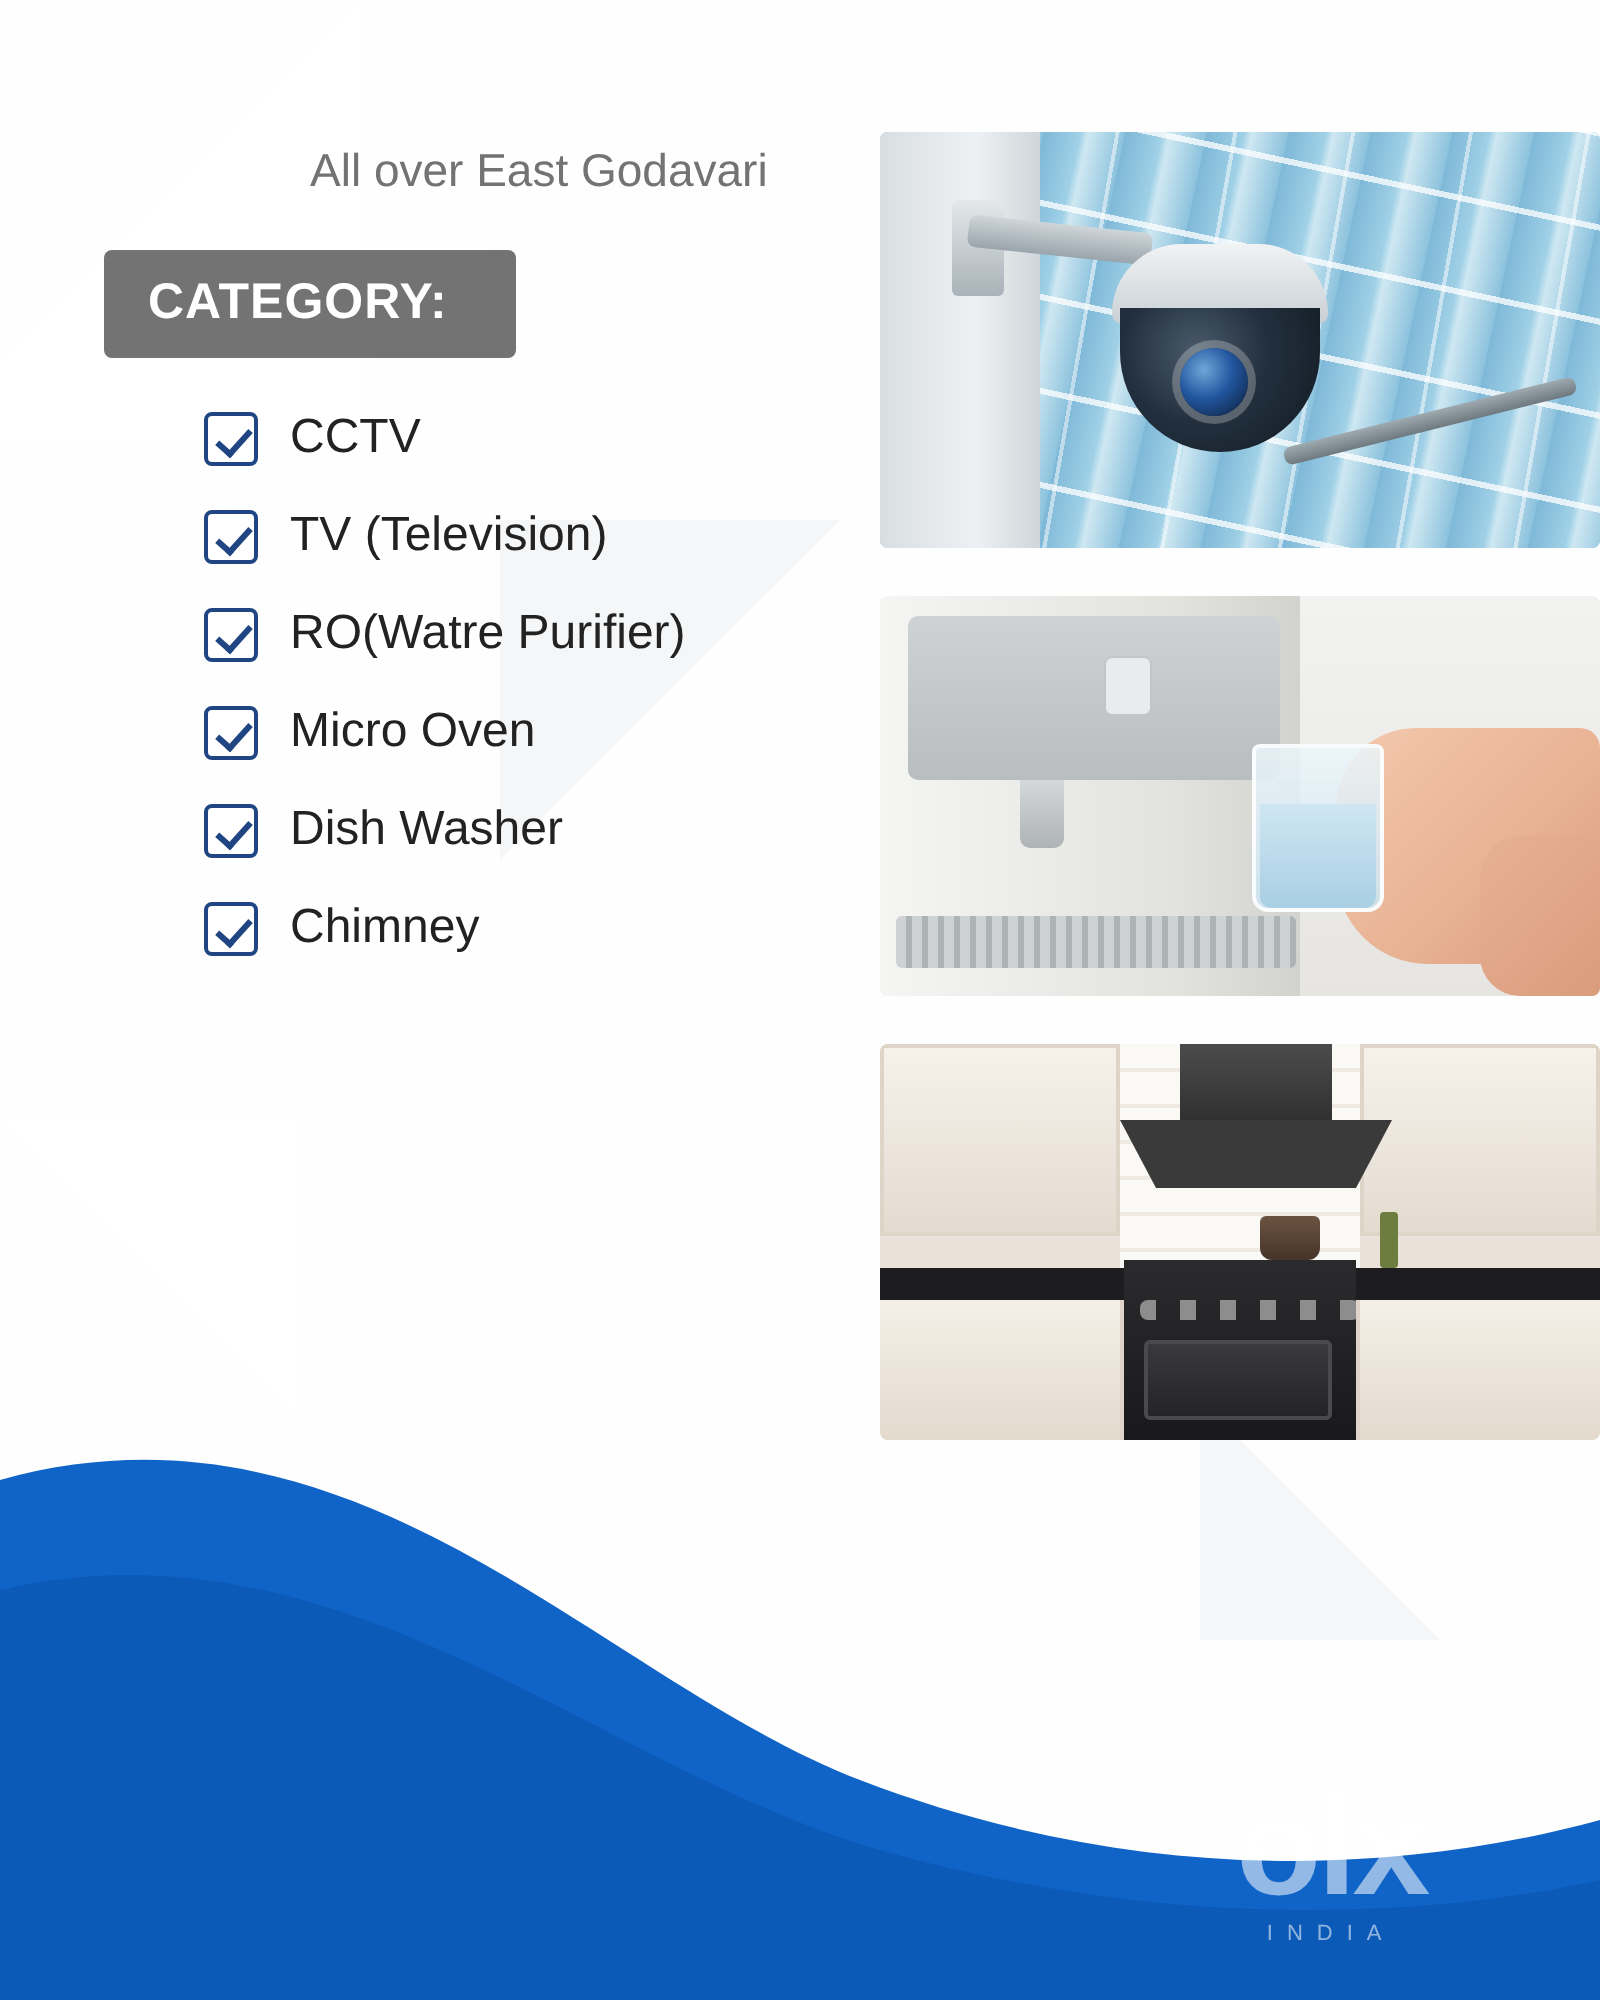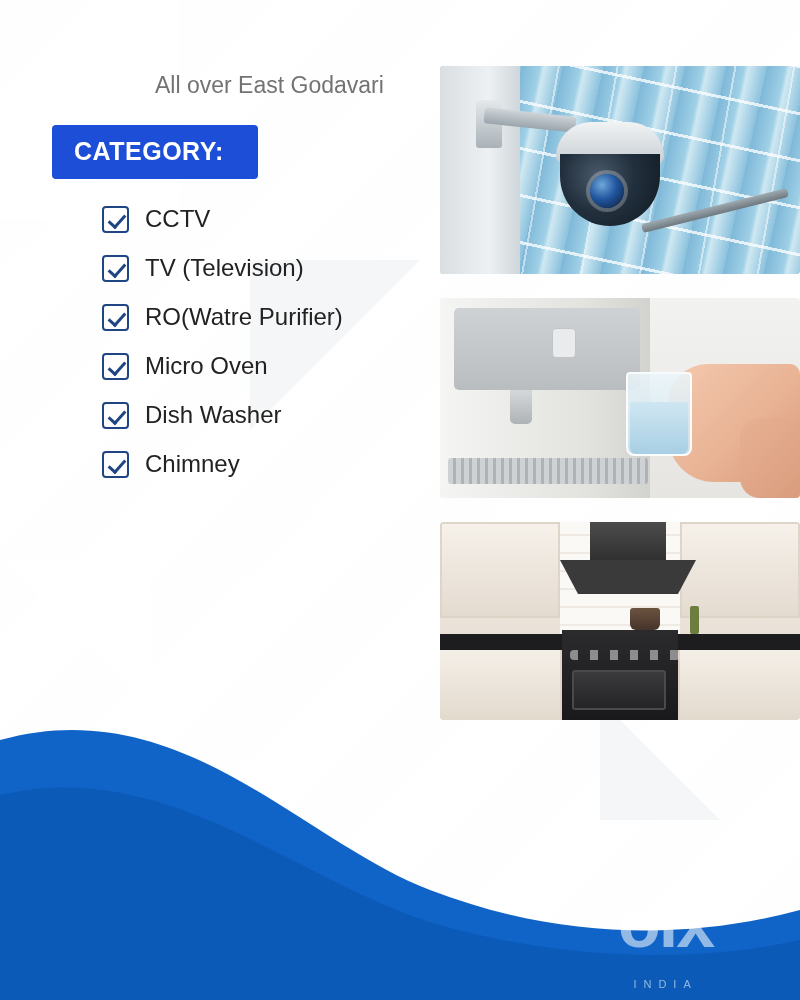--- a/index.html
+++ b/index.html
@@ -50,21 +50,21 @@
     margin-top: 12px;
     margin-left: 119px;
     font-size: 23px;
     color: #737373;
     font-weight: 500;
   }
   .category-badge {
     margin-top: 26px;
     margin-left: 16px;
     display: inline-block;
-    background: #1d4ed8;
+    background: #737373;
     color: #ffffff;
     font-size: 25px;
     font-weight: bold;
     letter-spacing: 0.5px;
     padding: 12px 34px 13px 22px;
     border-radius: 4px;
   }
   .cat-list {
     margin-top: 26px;
     margin-left: 18px;
@@ -333,21 +333,21 @@
   }
   .wm-main {
     font-size: 70px;
     font-weight: bold;
     letter-spacing: -2px;
     line-height: 1;
   }
   .wm-sub {
     font-size: 11px;
     letter-spacing: 7px;
-    margin-top: 20px;
+    margin-top: 3px;
   }
 </style>
 </head>
 <body>
 
 <div class="poster">
   <div class="bg-pattern"></div>
   <div class="bg-shapes">
     <div class="tri" style="left:-40px; top:0; border-width:0 0 220px 220px; border-color:transparent transparent #ffffff transparent;"></div>
     <div class="tri" style="left:250px; top:260px; border-width:170px 170px 0 0; border-color:#eceef1 transparent transparent transparent;"></div>

